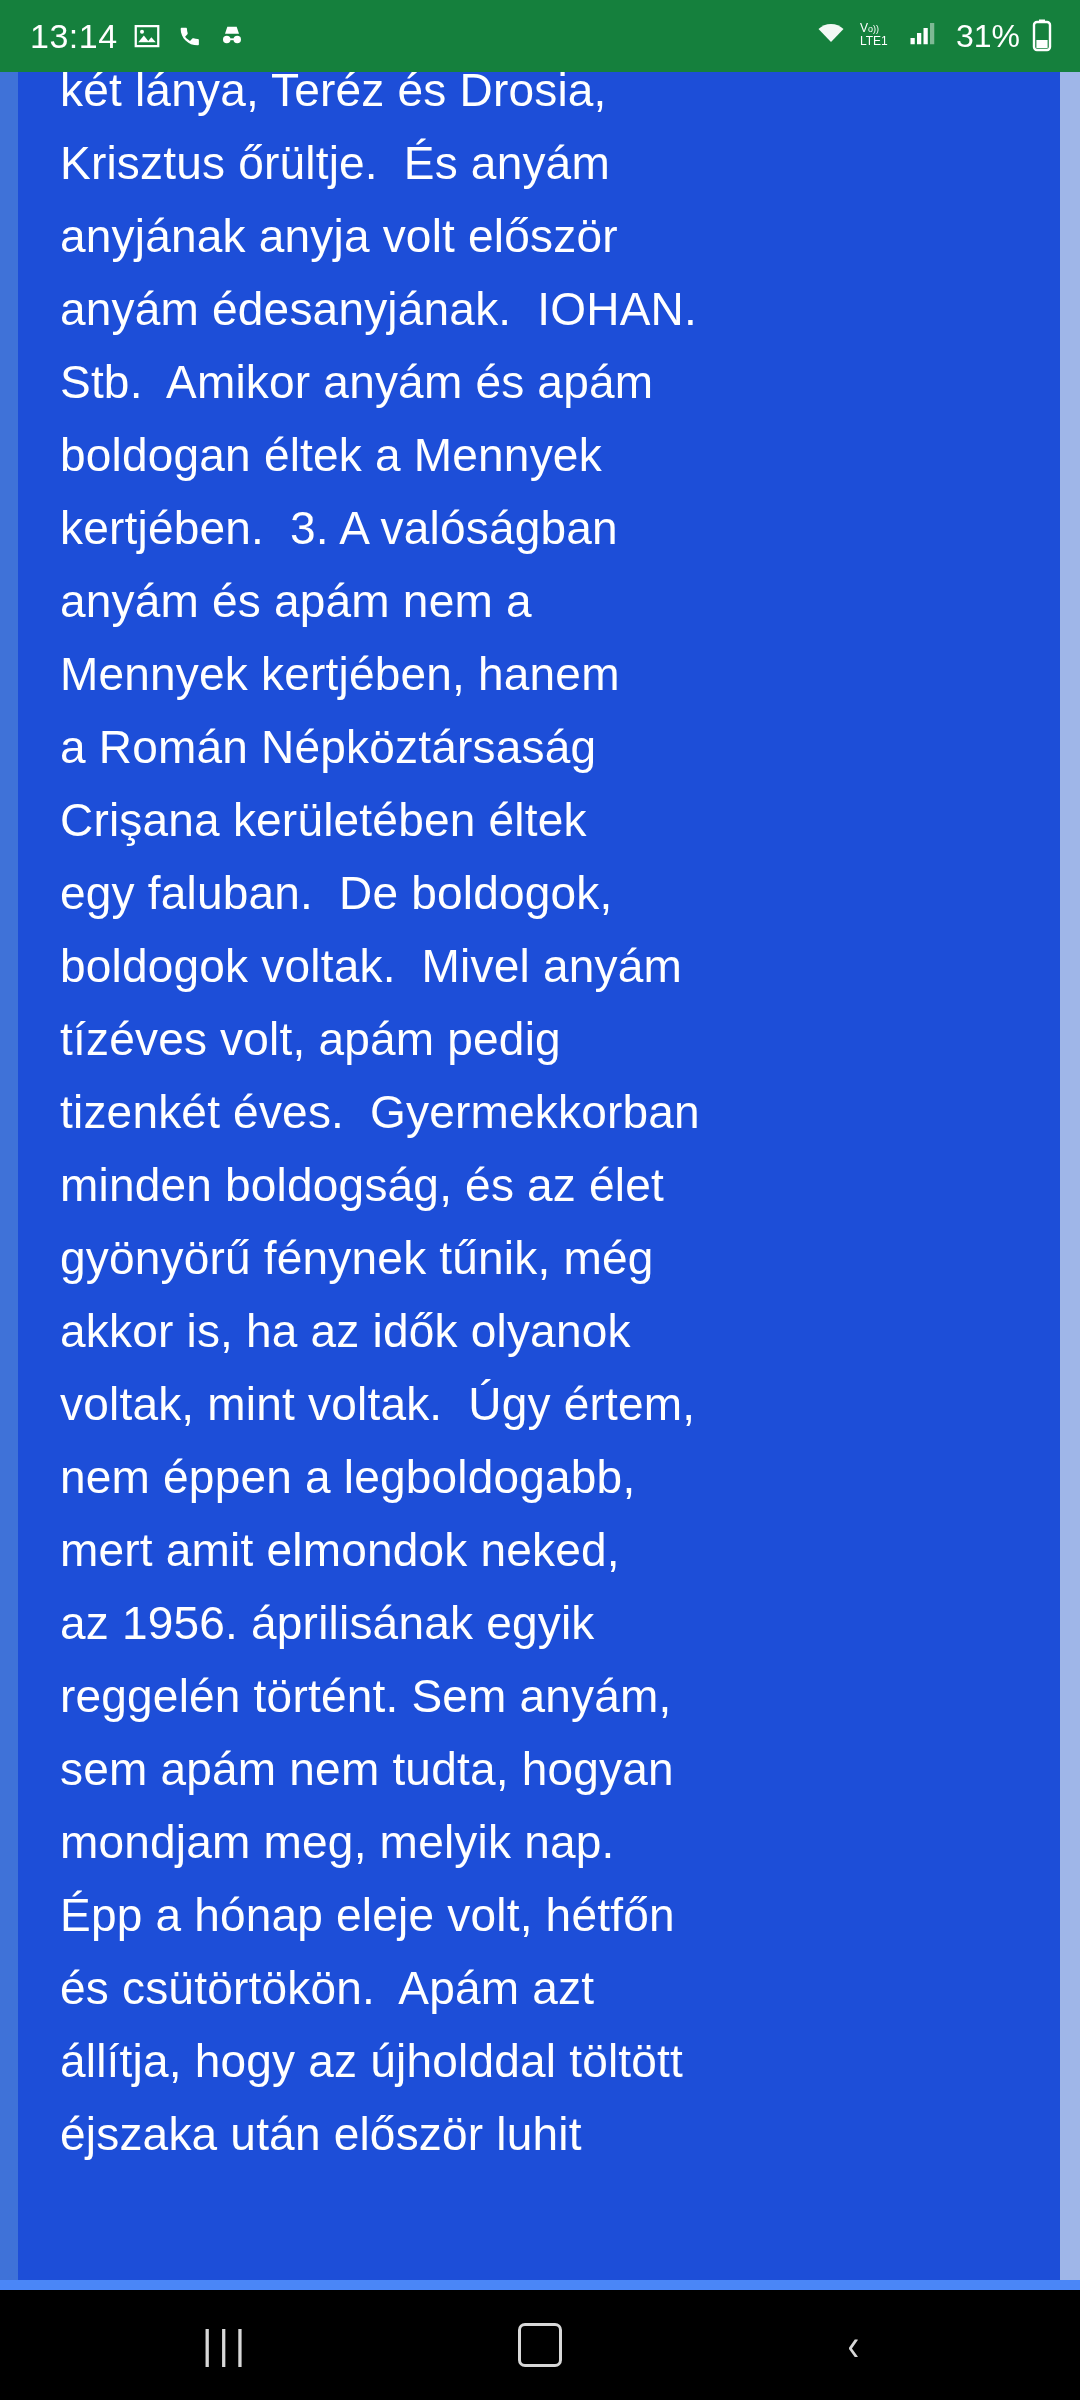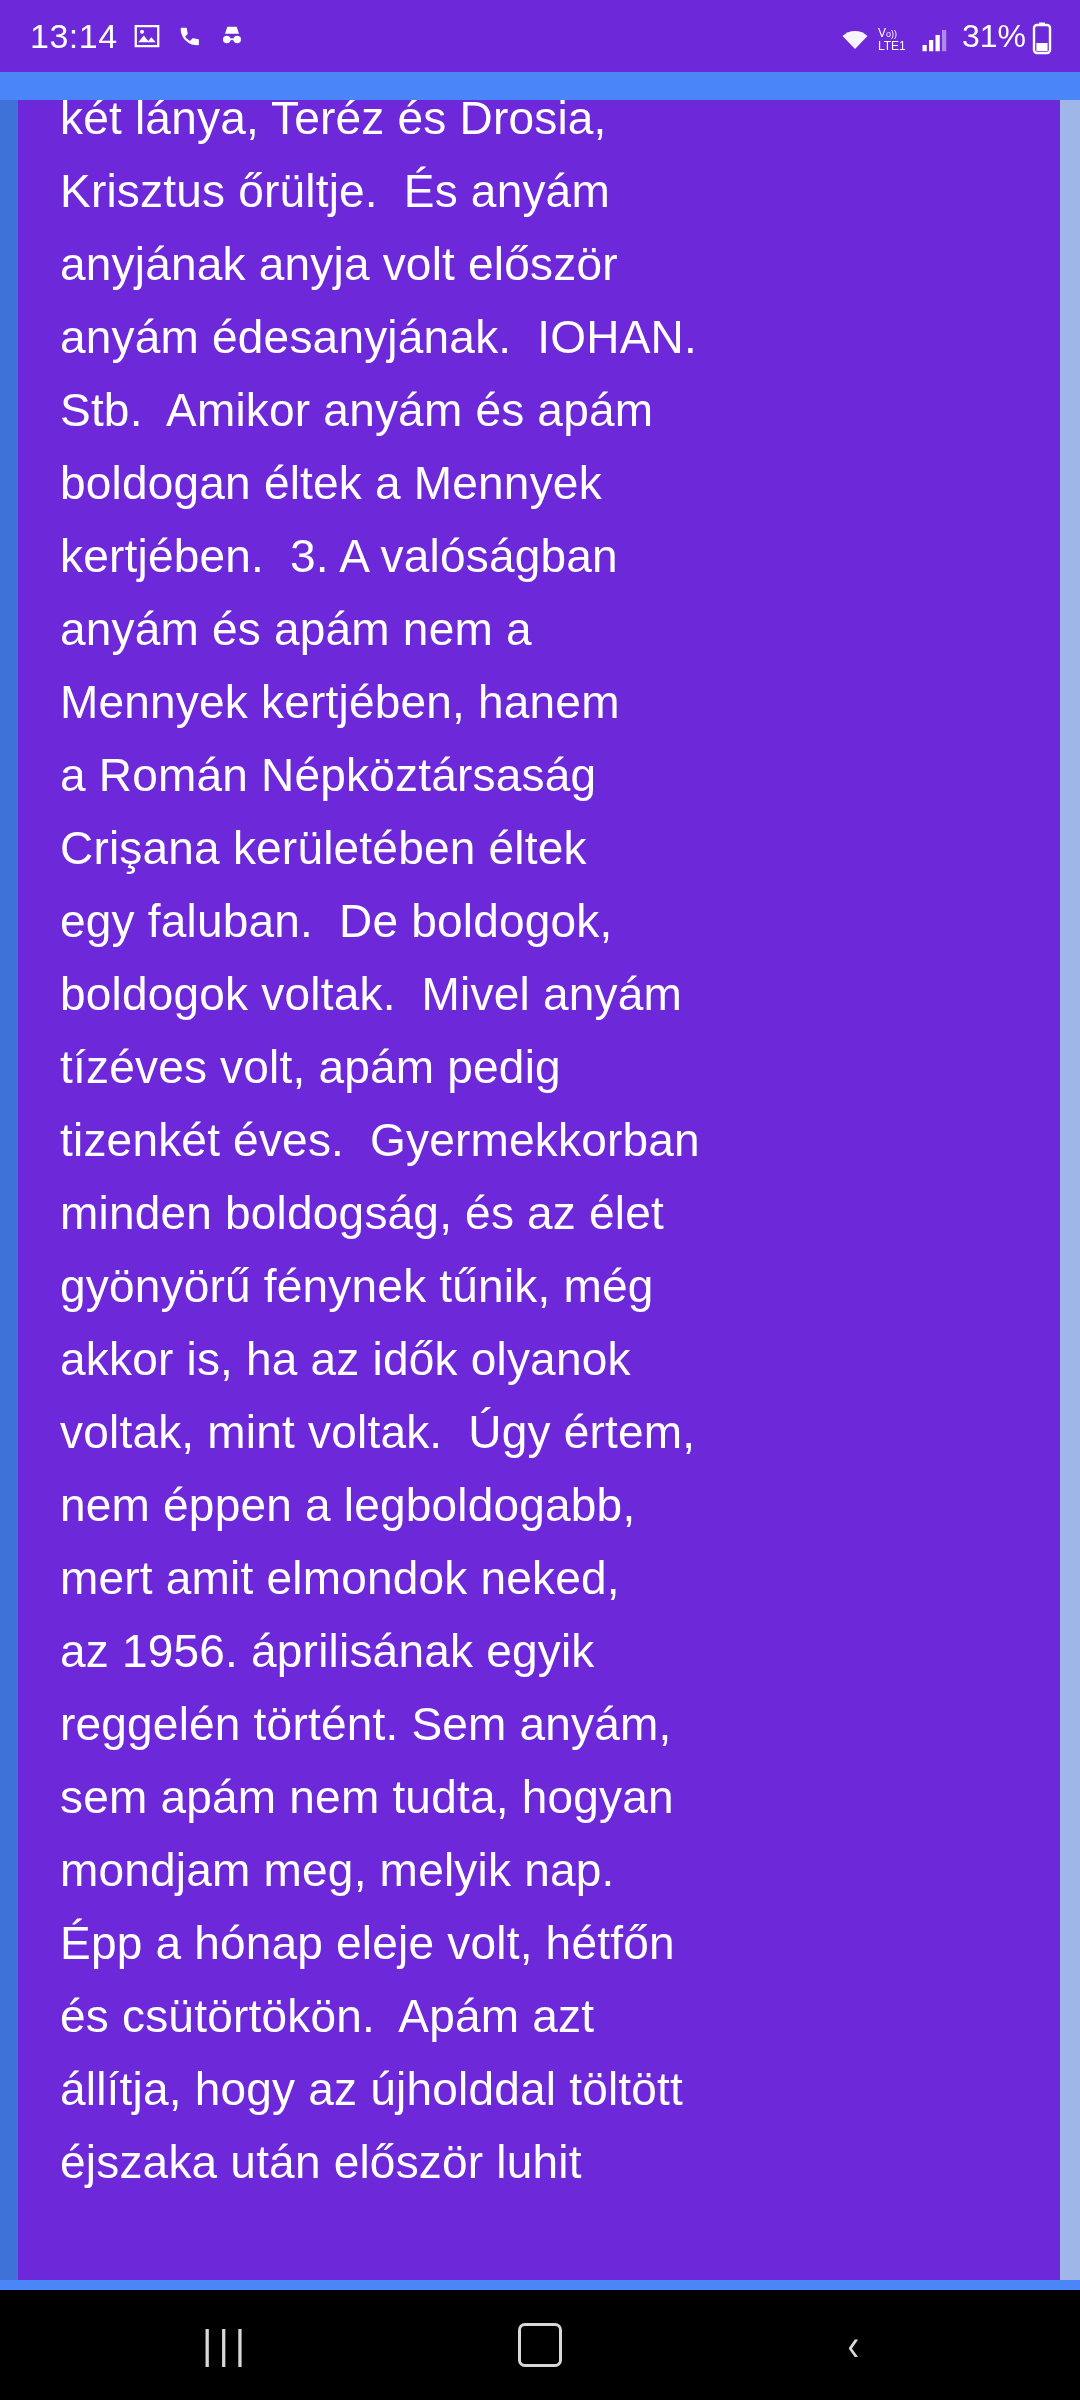--- a/index.html
+++ b/index.html
@@ -16,57 +16,56 @@
     height: 2400px;
     background: #4a86f7;
     display: flex;
     flex-direction: column;
   }
 
   
   .status-bar {
     height: 72px;
     flex: 0 0 72px;
-    background: #6d28d9;
+    background: #15803d;
     display: flex;
     align-items: center;
     padding: 0 26px 0 30px;
     color: #ffffff;
   }
   .status-left {
     display: flex;
     align-items: center;
     gap: 14px;
   }
   .status-clock {
     font-size: 34px;
     letter-spacing: 0.5px;
     color: #ffffff;
   }
   .status-right {
     margin-left: auto;
     display: flex;
-    align-items: flex-end;
-    gap: 4px;
+    align-items: flex-start;
+    gap: 10px;
   }
   .battery-text {
     font-size: 32px;
     color: #ffffff;
     margin-left: 8px;
   }
   .ico { display: inline-block; line-height: 1; }
   .ico svg { display: block; }
 
   
   .reader {
     position: relative;
     flex: 1 1 auto;
-    background: #6d28d9;
+    background: #1d4ed8;
     overflow: hidden;
-    margin-top: 28px;
   }
   .page-edge-left {
     position: absolute;
     left: 0; top: 0; bottom: 0;
     width: 18px;
     background: #3f72d8;
   }
   .page-edge-right {
     position: absolute;
     right: 0; top: 0; bottom: 0;

